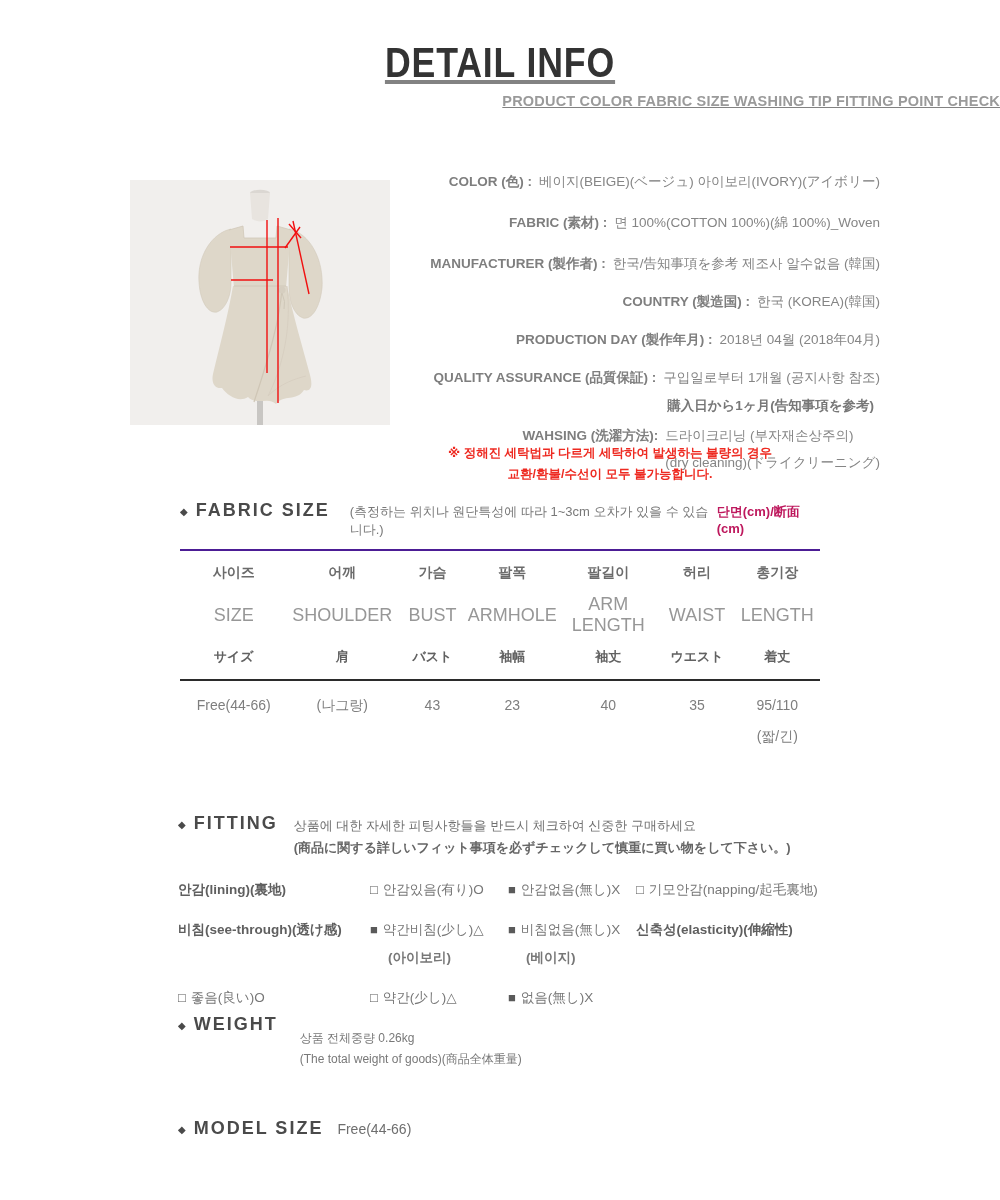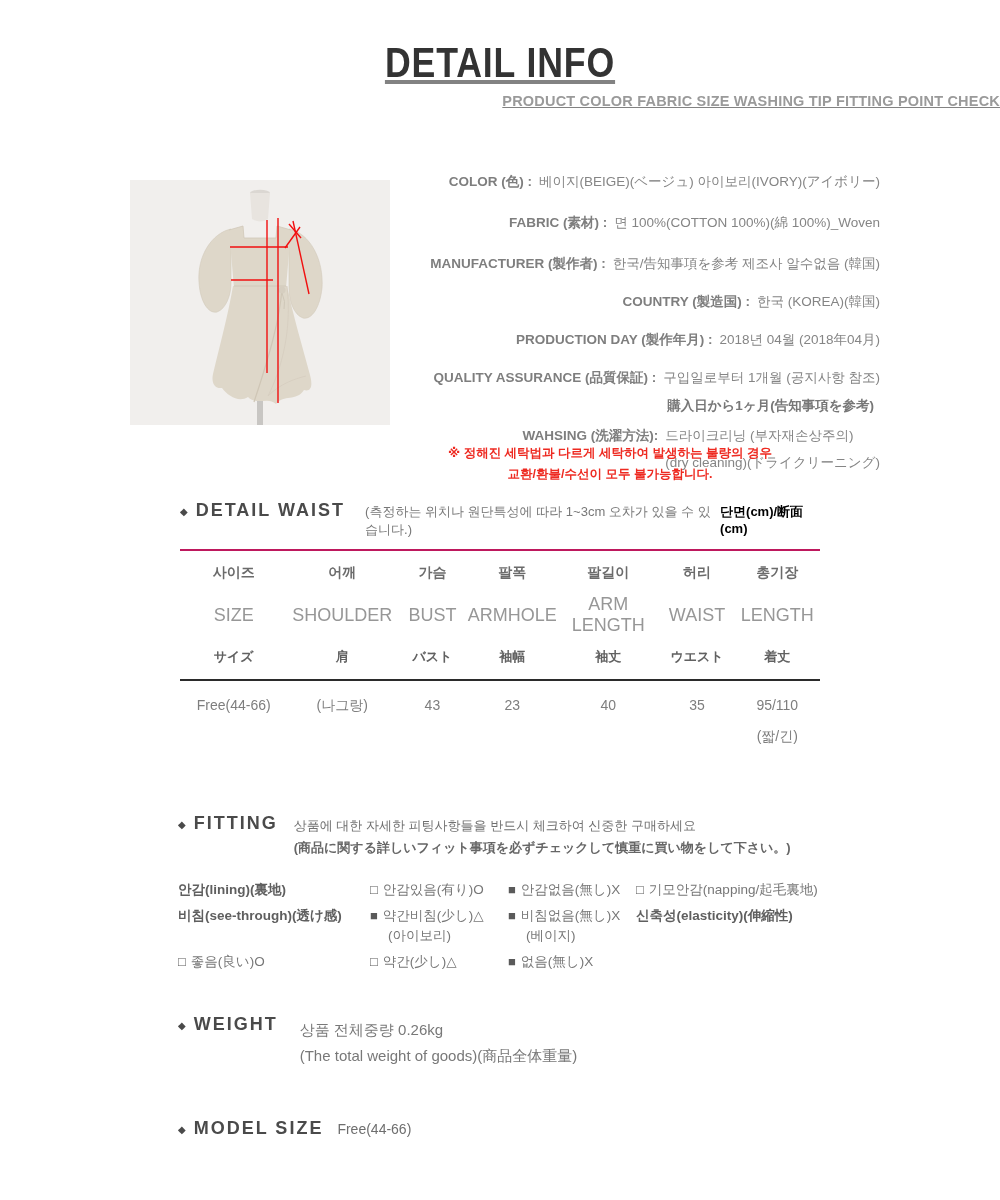--- a/index.html
+++ b/index.html
@@ -47,43 +47,43 @@
 
   
   .sec-head { display:flex; align-items:baseline; white-space:nowrap; }
   .diamond { font-size:10px; color:#4a4a4a; margin-right:8px; position:relative; top:-1px; }
   .sec-title { font-size:18px; font-weight:bold; letter-spacing:2px; color:#4a4a4a; }
 
   
   .detail-size { position:absolute; left:180px; top:500px; width:640px; }
   .ds-head { display:flex; align-items:baseline; }
   .ds-note { font-size:13px; color:#787878; margin-left:20px; }
-  .ds-unit { font-size:13px; color:#000000; margin-left:auto; font-weight:bold; }
-  .ds-table { width:100%; border-collapse:collapse; margin-top:10px; border-top:2px solid #be185d; }
+  .ds-unit { font-size:13px; color:#be185d; margin-left:auto; font-weight:bold; }
+  .ds-table { width:100%; border-collapse:collapse; margin-top:10px; border-top:2px solid #4c1d95; }
   .ds-table td { text-align:center; padding:6px 0; }
   .ds-table tr.ko td { font-weight:bold; font-size:14px; color:#6b6b6b; padding-top:13px; }
   .ds-table tr.en td { font-size:18px; color:#979797; }
   .ds-table tr.ja td { font-weight:bold; font-size:13px; color:#616161; padding-bottom:13px; }
   .ds-table tr.data td { border-top:2px solid #2b2b2b; font-size:14px; color:#7e7e7e; padding-top:16px; vertical-align:top; }
   .ds-table tr.data td .note2 { display:block; margin-top:15px; }
 
   
   .fitting { position:absolute; left:178px; top:813px; width:680px; }
   .fit-head { display:flex; align-items:flex-start; }
   .fit-note { margin-left:16px; font-size:13px; color:#707070; line-height:1.7; position:relative; top:2px; }
   .fit-note .ja { font-weight:bold; color:#666666; }
-  .fit-grid { margin-top:24px; display:grid; grid-template-columns:192px 138px 128px 222px; row-gap:8px; }
+  .fit-grid { margin-top:24px; display:grid; grid-template-columns:192px 138px 128px 222px; row-gap:22px; }
   .fit-label { font-size:13.5px; font-weight:bold; color:#5f5f5f; }
   .fit-opt { font-size:13.5px; color:#777777; }
   .fit-opt .box { margin-right:5px; font-size:13px; color:#5a5a5a; }
-  .fit-opt .sub { display:block; padding-left:18px; margin-top:2px; }
+  .fit-opt .sub { display:block; padding-left:18px; margin-top:10px;font-weight:bold; }
 
   
   .weight { position:absolute; left:178px; top:1014px; display:flex; align-items:flex-start; }
-  .weight .txt { margin-left:22px; font-size:15px; color:#787878; line-height:1.75; position:relative; top:3px; }
+  .weight .txt { margin-left:22px; font-size:12px; color:#787878; line-height:1.75; position:relative; top:14px; }
   .model { position:absolute; left:178px; top:1118px; display:flex; align-items:baseline; }
   .model .txt { margin-left:14px; font-size:14px; color:#6e6e6e; }
 </style>
 </head>
 <body>
 
 <div class="page">
 
   <div class="hdr">
     <h1>DETAIL INFO</h1>
@@ -158,21 +158,21 @@
 
   <div class="warning">
     <div>※ 정해진 세탁법과 다르게 세탁하여 발생하는 불량의 경우</div>
     <div>교환/환불/수선이 모두 불가능합니다.</div>
   </div>
 
   <div class="detail-size">
     <div class="ds-head">
       <span class="sec-head">
         <span class="diamond">◆</span>
-        <span class="sec-title">DETAIL WAIST</span>
+        <span class="sec-title">FABRIC SIZE</span>
       </span>
       <span class="ds-note">(측정하는 위치나 원단특성에 따라 1~3cm 오차가 있을 수 있습니다.)</span>
       <span class="ds-unit">단면(cm)/断面(cm)</span>
     </div>
     <table class="ds-table">
       <colgroup>
         <col style="width:110px">
           <col style="width:110px">
           <col style="width:72px">
           <col style="width:82px">

